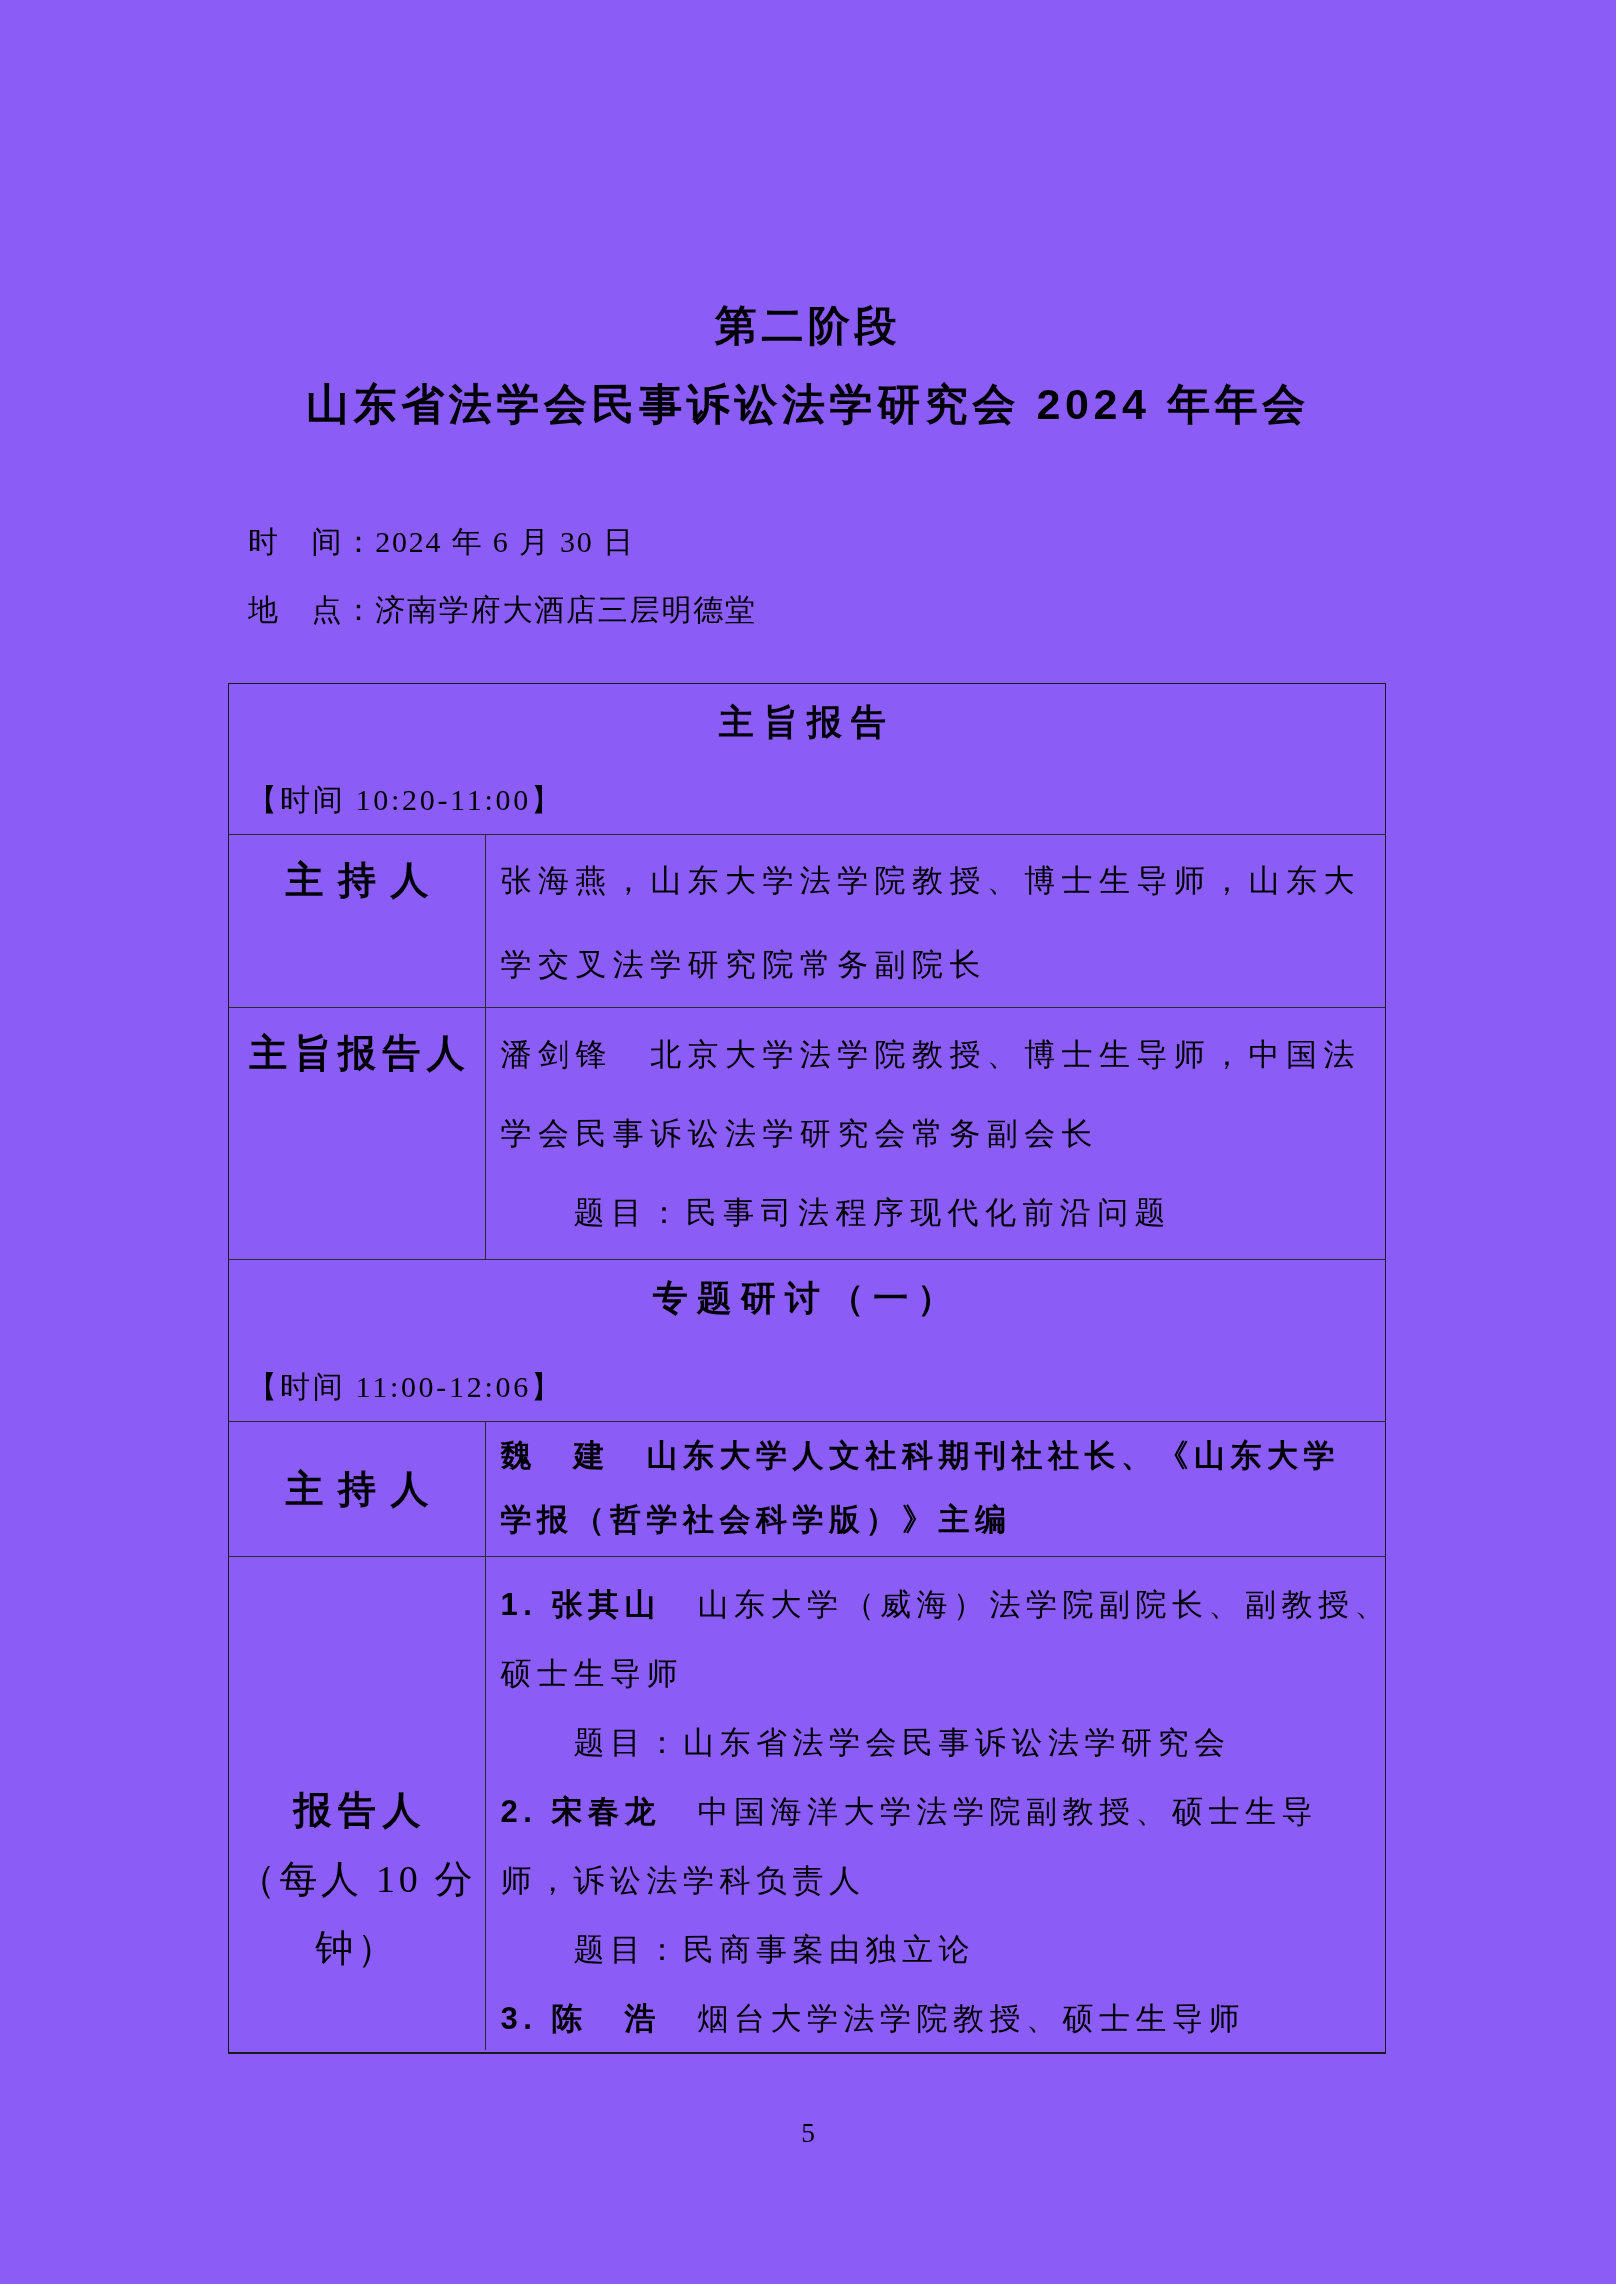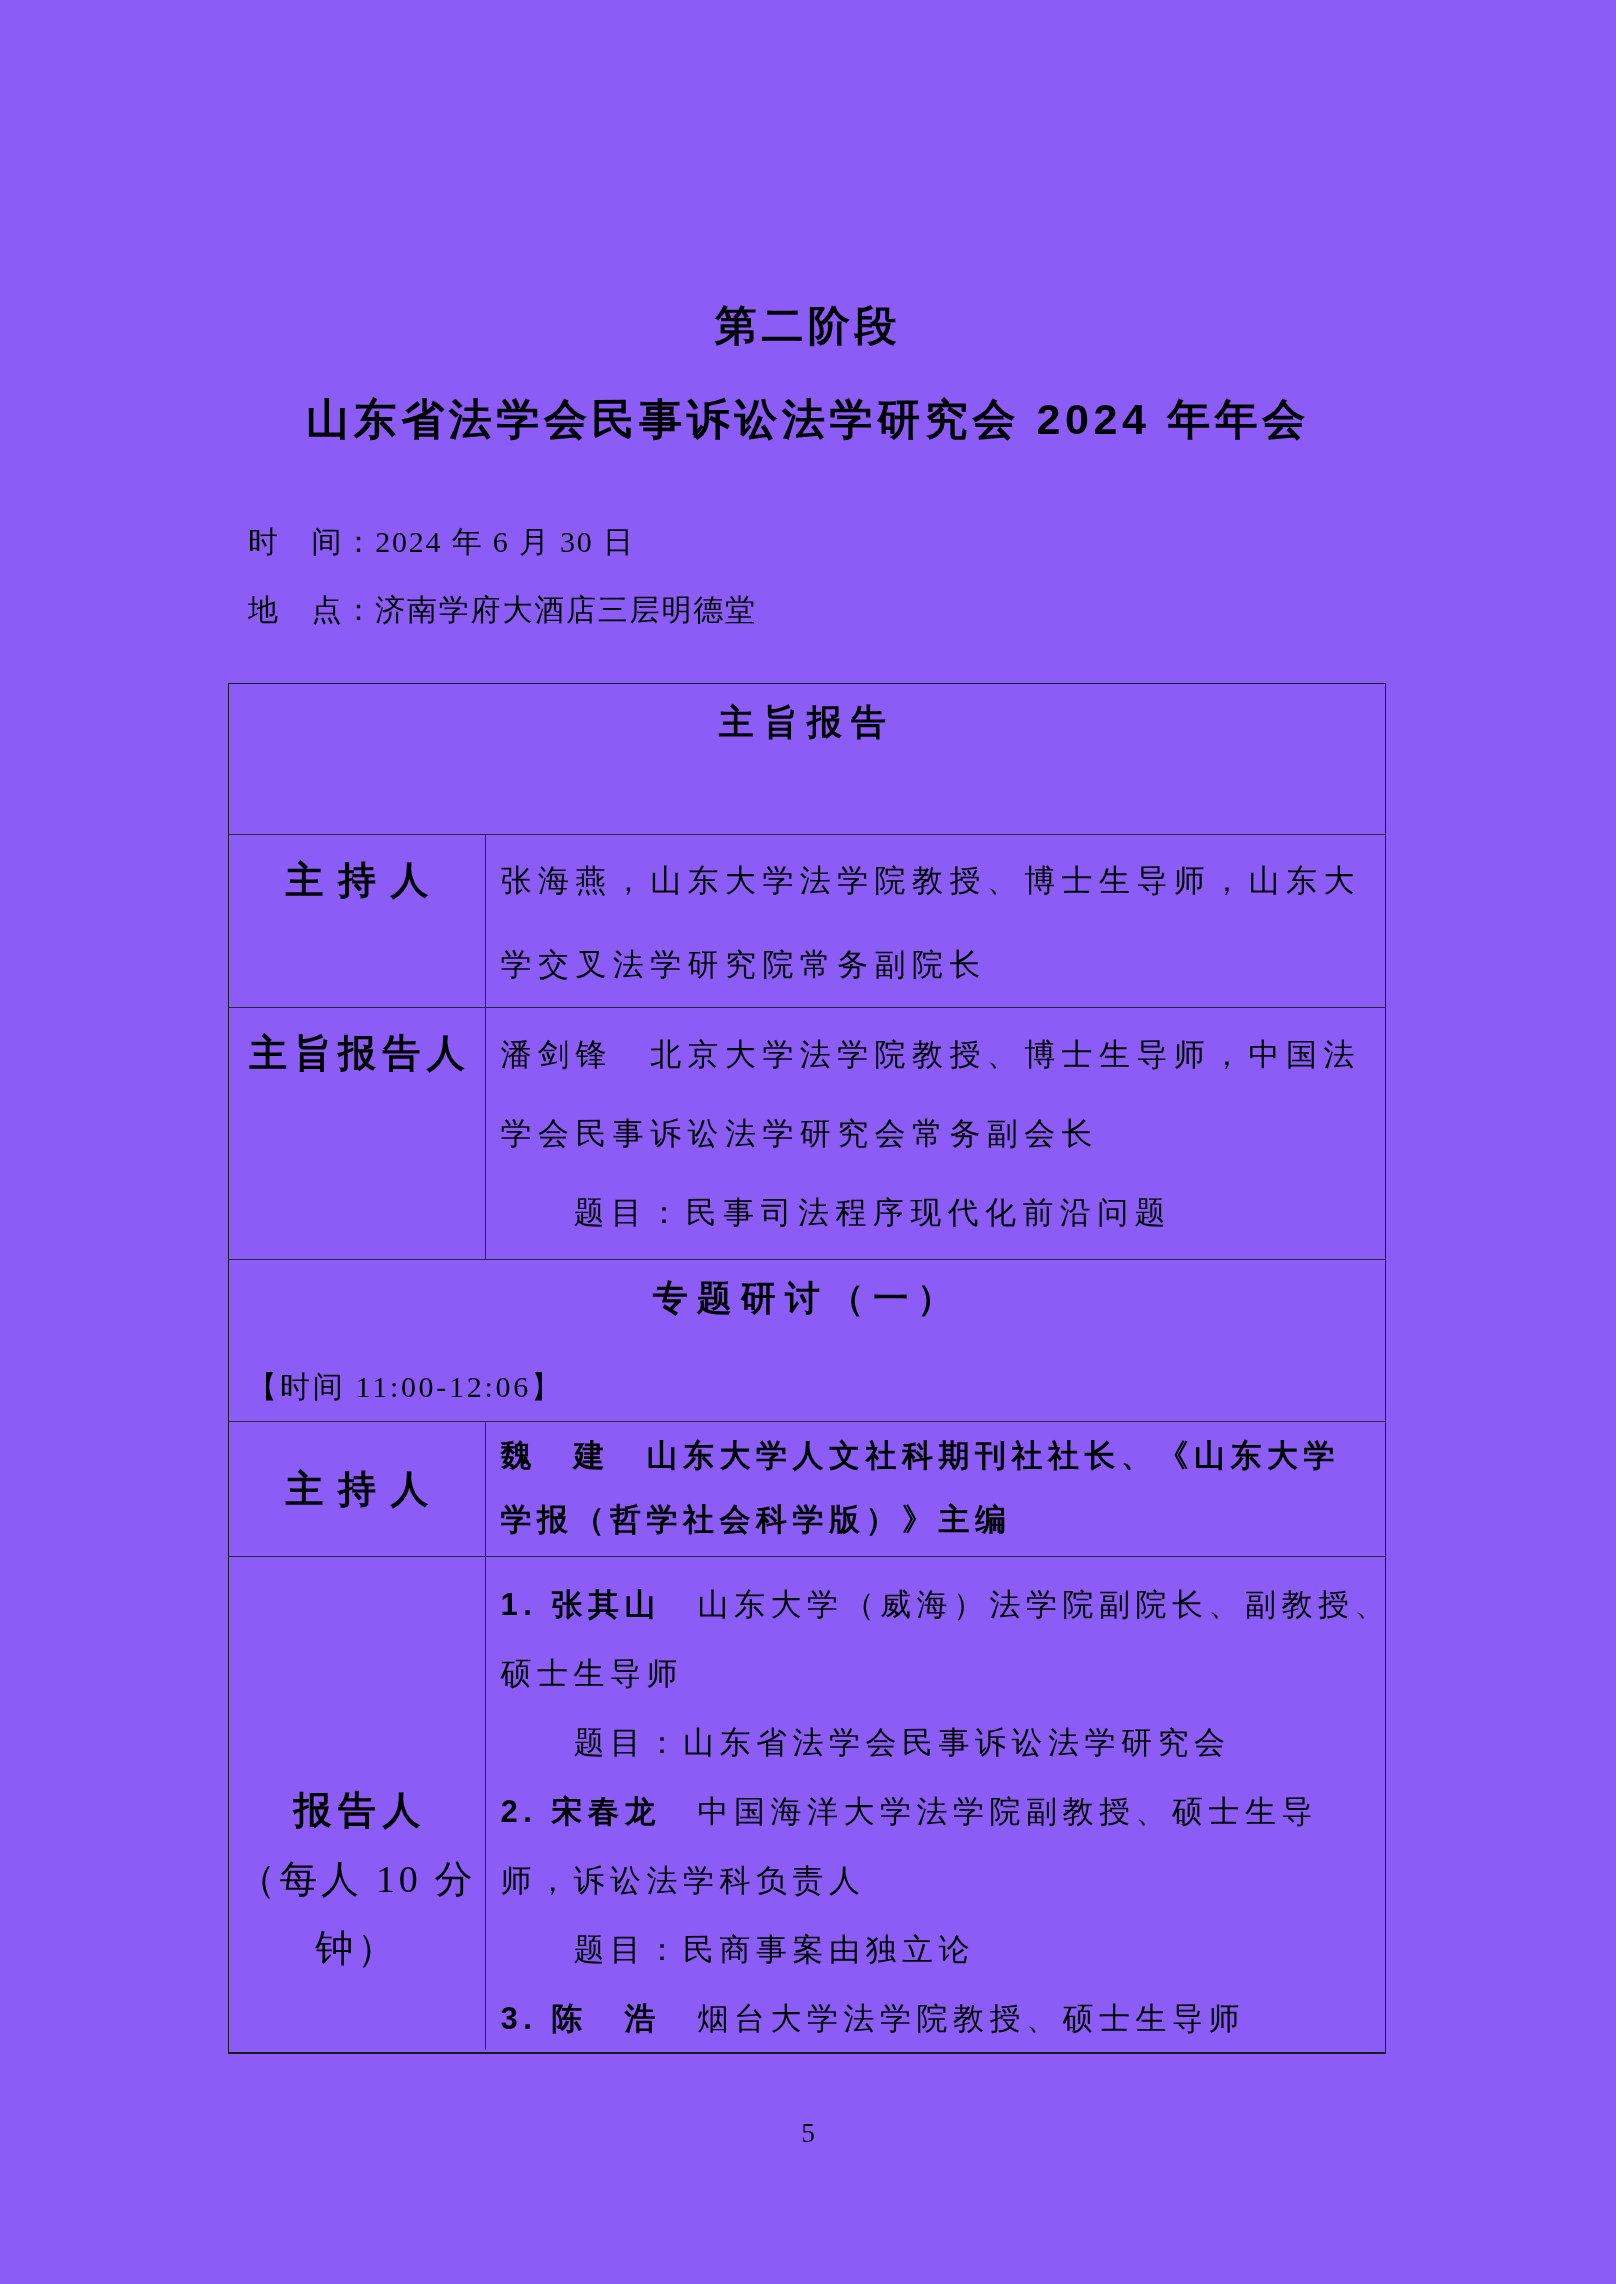--- a/index.html
+++ b/index.html
@@ -12,21 +12,21 @@
     overflow:hidden;
   }
   
   .stage-title{
     position:absolute;top:298px;left:0;width:100%;
     text-align:center;
     font-family:"Liberation Sans", sans-serif;
     font-weight:bold;font-size:42px;letter-spacing:4.6px;
   }
   .main-title{
-    position:absolute;top:391px;left:0;width:100%;
+    position:absolute;top:376px;left:0;width:100%;
     text-align:center;
     font-family:"Liberation Sans", sans-serif;
     font-weight:bold;font-size:43px;letter-spacing:4.6px;
   }
   
   .meta{
     position:absolute;left:248px;top:508px;
     font-size:30px;letter-spacing:1.8px;line-height:68px;
   }
   
@@ -104,20 +104,21 @@
 
   <div class="meta">
     <div>时　间：2024 年 6 月 30 日</div>
     <div>地　点：济南学府大酒店三层明德堂</div>
   </div>
 
   <div class="agenda-table">
 
     <div class="t-row row-a">
       <div class="section-title">主旨报告</div>
+      <div class="section-time">【时间 10:20-11:00】</div>
     </div>
 
     <div class="t-row row-b">
       <div class="label-cell lab-top">
         <div class="label-line ls-wide">主持人</div>
       </div>
       <div class="content-cell cell-b">
         <div class="cline">张海燕，山东大学法学院教授、博士生导师，山东大</div>
         <div class="cline">学交叉法学研究院常务副院长</div>
       </div>

